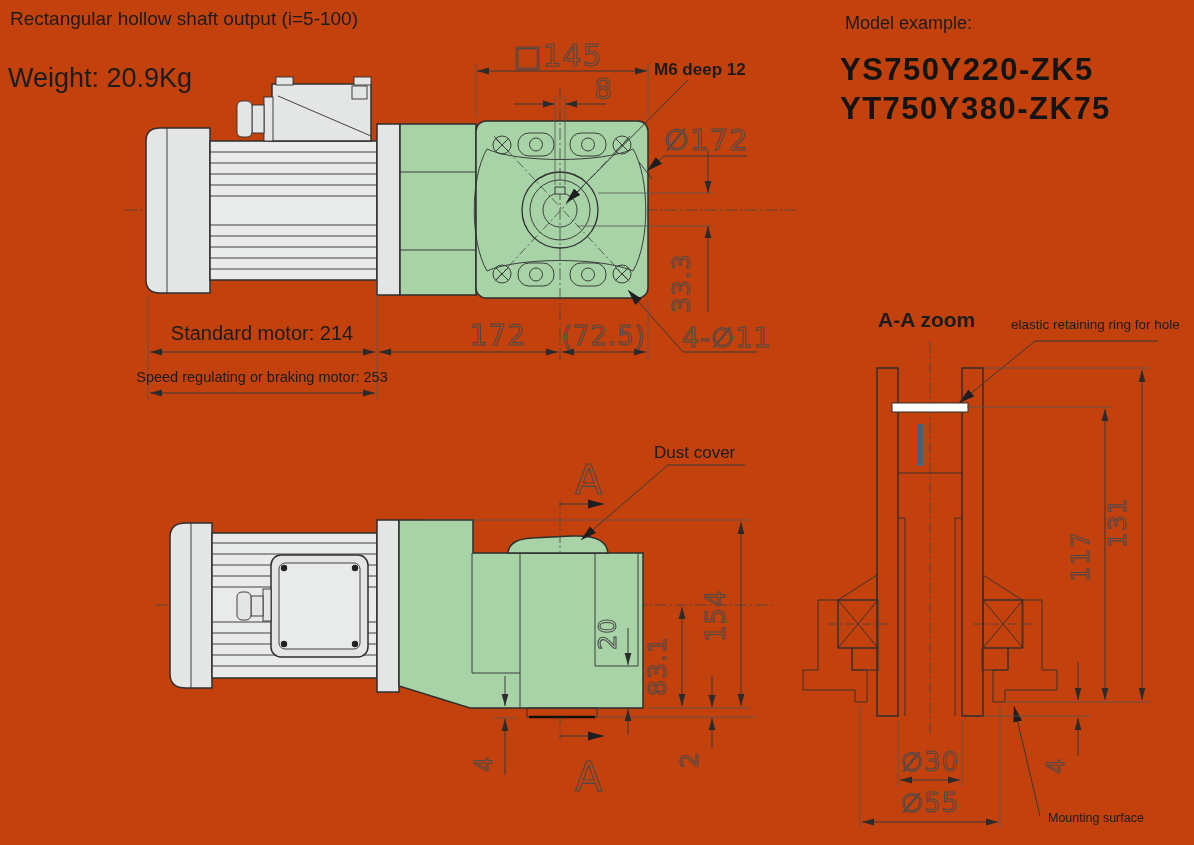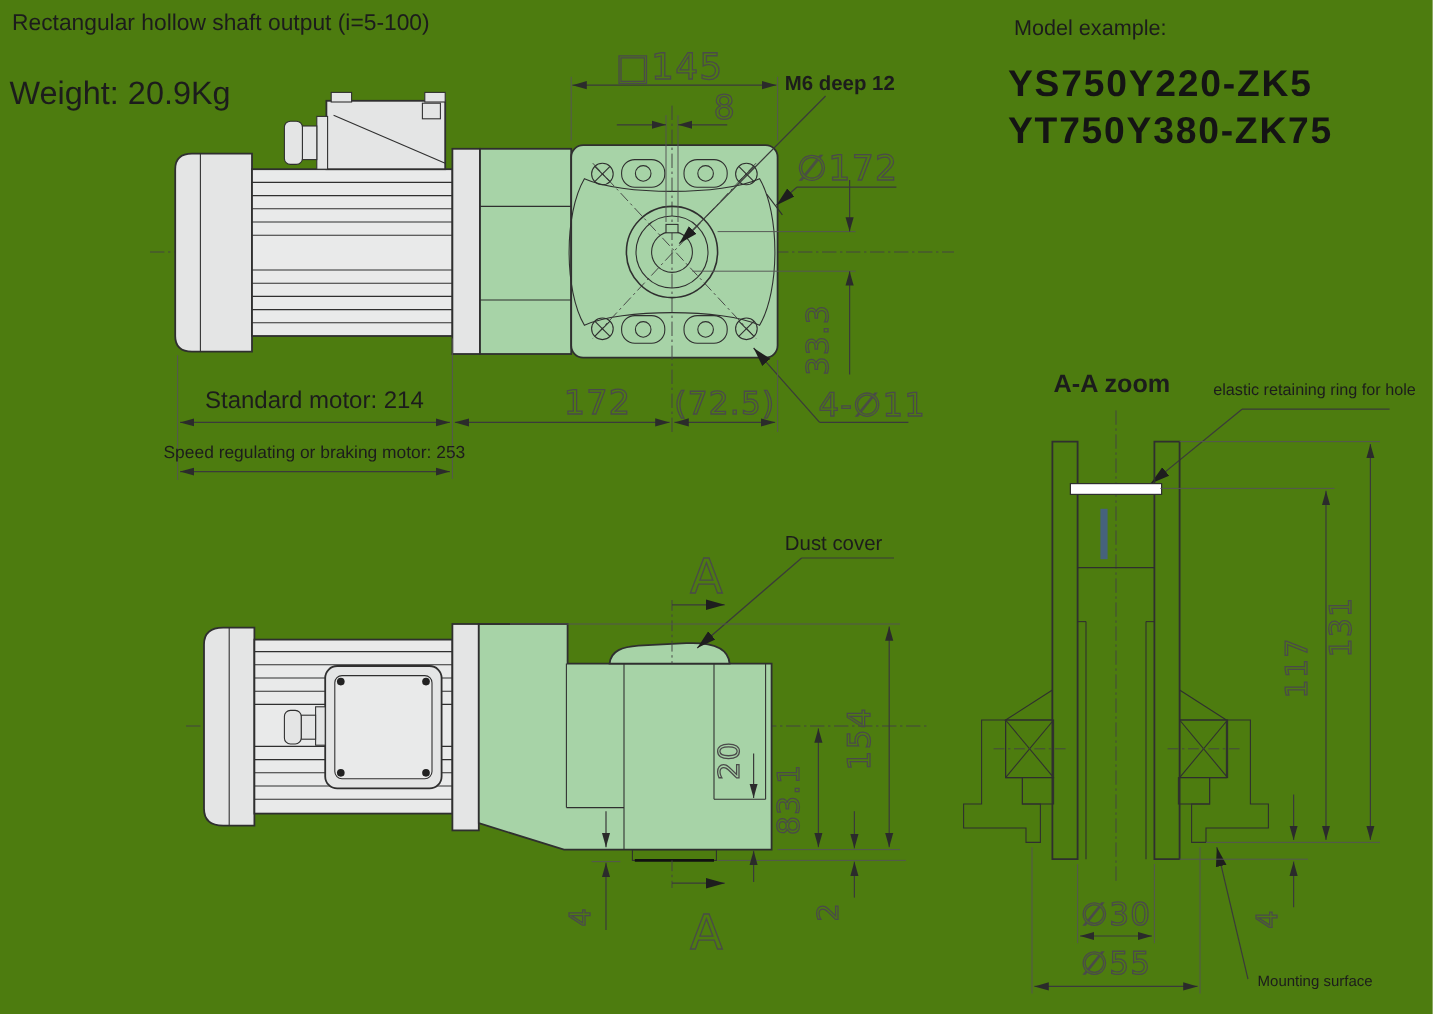--- a/index.html
+++ b/index.html
@@ -1,16 +1,16 @@
 <!DOCTYPE html>
 <html><head>
 <meta charset="utf-8">
 <style>
   html,body{margin:0;padding:0;background:#ffffff;}
-  #stage{position:relative;width:1194px;height:845px;background:#4d7c0f;overflow:hidden;
+  #stage{position:relative;width:1194px;height:845px;background:#c2410c;overflow:hidden;
          font-family:"Liberation Sans",sans-serif;}
   svg{position:absolute;left:0;top:0;}
   text{white-space:pre;}
   .lbl{font-family:"Liberation Sans",sans-serif;fill:#1c1c1c;}
   .dim{font-family:"DejaVu Sans",sans-serif;fill:none;stroke:#4a4a4a;stroke-width:1.05;letter-spacing:1px;}
   .model{font-family:"Liberation Sans",sans-serif;font-weight:700;letter-spacing:1.5px;fill:#141414;}
   .outline{stroke:#2f2f2f;stroke-width:1.5;fill:none;}
   .thin{stroke:#2f2f2f;stroke-width:0.9;fill:none;}
   .dimline{stroke:#3a3a3a;stroke-width:1;fill:none;}
   .ext{stroke:#555;stroke-width:0.8;fill:none;}

